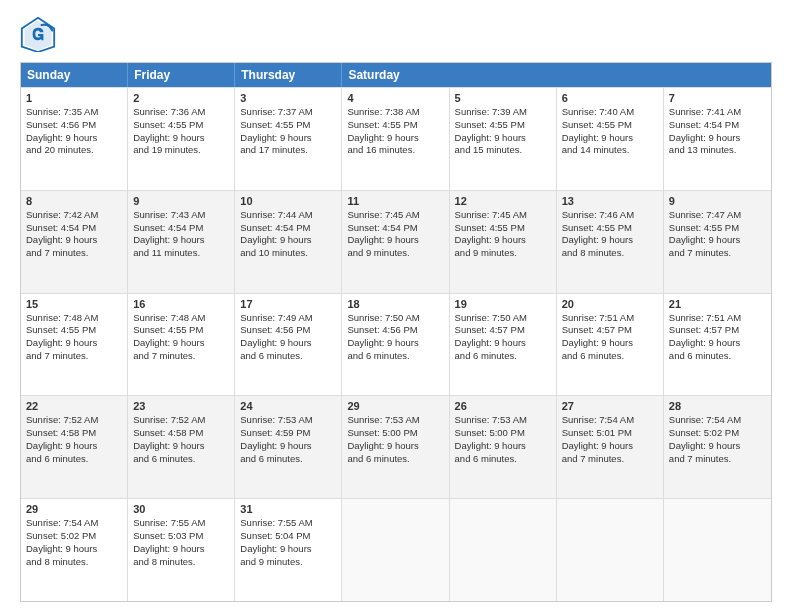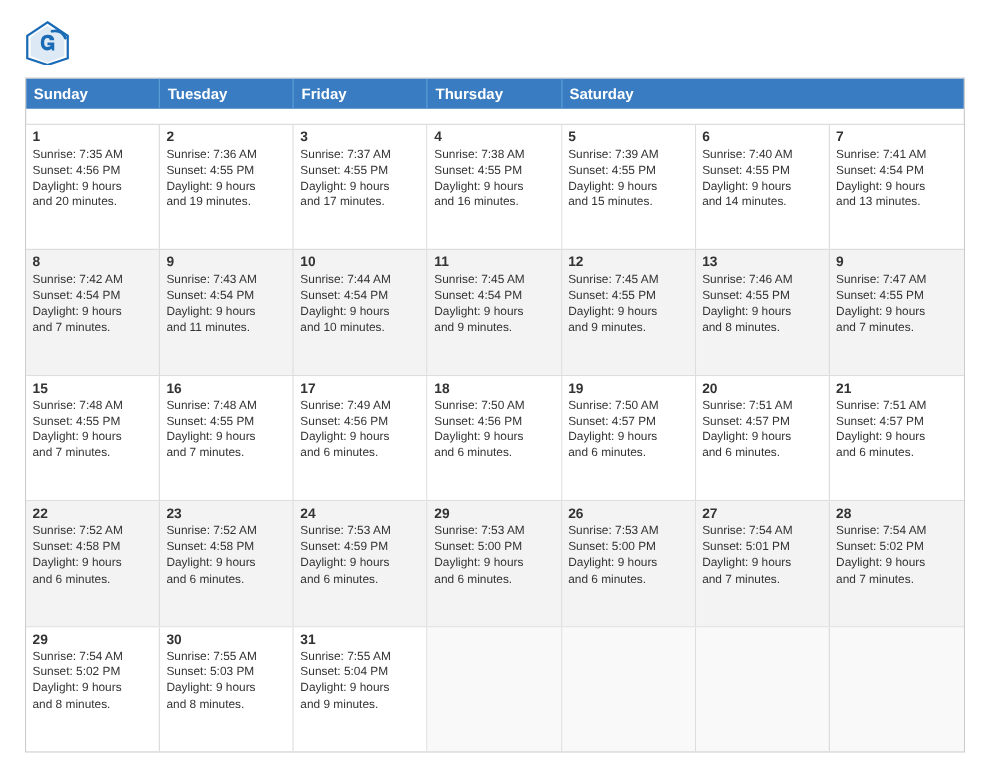--- a/index.html
+++ b/index.html
@@ -49,21 +49,20 @@
     }
     .subtitle {
       font-size: 14px;
       color: #555;
     }
     .calendar {
       flex: 1;
       display: flex;
       flex-direction: column;
       border: 1px solid #ccc;
-      gap: 12px;
     }
     .cal-header {
       display: grid;
       grid-template-columns: repeat(7, 1fr);
       background: #3a7cc1;
     }
     .cal-header-cell {
       color: #fff;
       font-size: 12px;
       font-weight: bold;
@@ -125,21 +124,20 @@
     </div>
     <div class="title-block">
       <div class="main-title"></div>
       <div class="subtitle"></div>
     </div>
   </div>
 
   <div class="calendar">
     <div class="cal-header" id="cal-header">
         <div class="cal-header-cell">Sunday</div>
-        <div class="cal-header-cell">Tuesday</div>
         <div class="cal-header-cell">Friday</div>
         <div class="cal-header-cell">Thursday</div>
         <div class="cal-header-cell">Saturday</div>
       </div>
     <div class="cal-body" id="cal-body">
         <div class="cal-row">
           <div class="cal-cell">
             <span class="day-num">1</span>
             <span class="cell-line">Sunrise: 7:35 AM</span>
             <span class="cell-line">Sunset: 4:56 PM</span>

